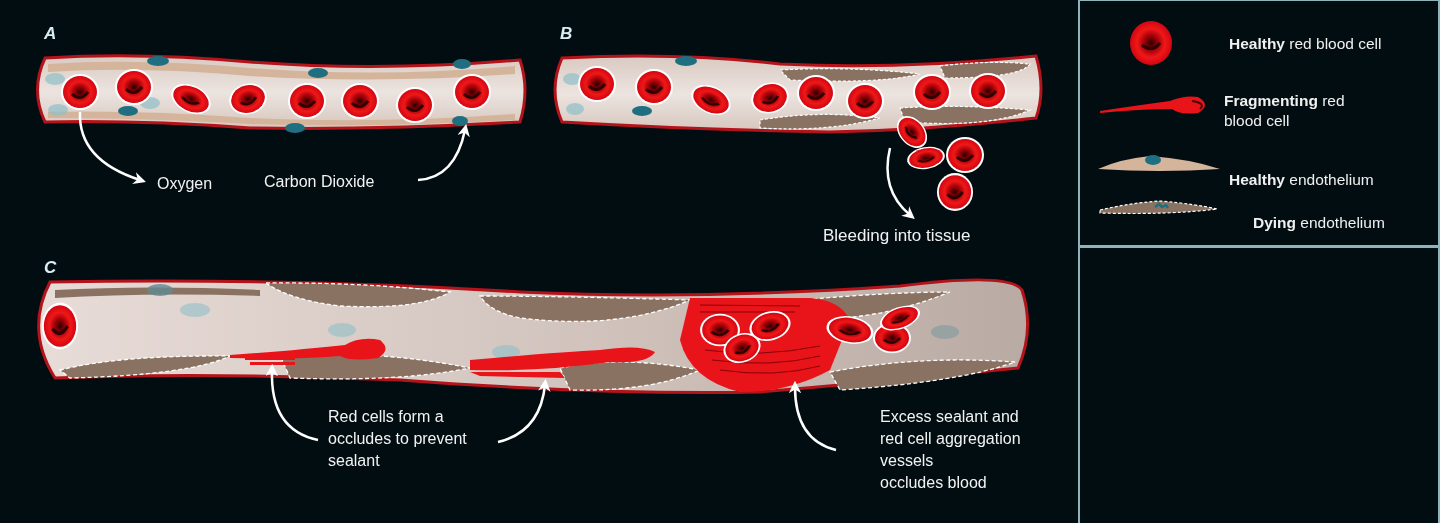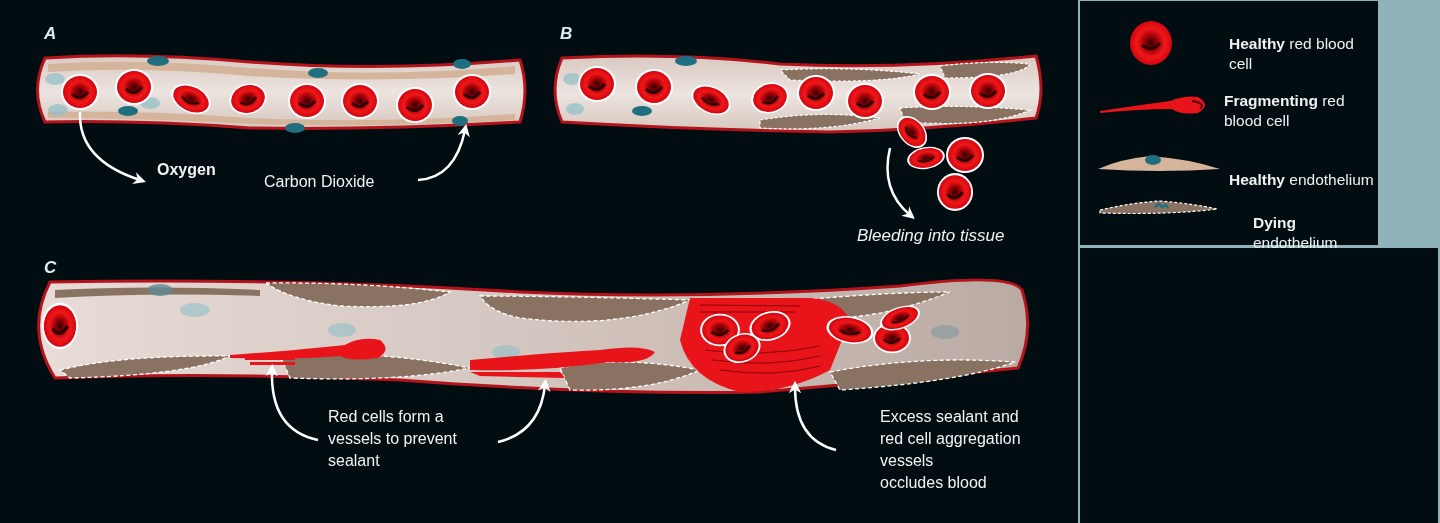--- a/index.html
+++ b/index.html
@@ -1,19 +1,19 @@
 <!DOCTYPE html>
 <html><head>
 <meta charset="utf-8">
 <style>
   html,body{margin:0;padding:0;background:#8fb3b8;}
   body{width:1440px;height:523px;position:relative;overflow:hidden;font-family:"Liberation Sans",sans-serif;}
   .panel{position:absolute;background:#020d11;}
   #main{left:0;top:0;width:1078px;height:523px;}
-  #legend{left:1080px;top:1px;width:298px;height:244px;}
+  #legend{left:1080px;top:1px;width:358px;height:244px;}
   #empty{left:1080px;top:248px;width:358px;height:275px;}
   svg{position:absolute;left:0;top:0;}
   .lbl{position:absolute;color:#f2f2f2;font-size:16px;line-height:22px;}
   .panel-letter{position:absolute;color:#d8eef2;font-weight:bold;font-style:italic;font-size:17px;}
   .legend-text{position:absolute;color:#f0f0f0;font-size:15.5px;line-height:20px;}
   .legend-text b{font-weight:bold;}
 </style>
 </head>
 <body>
 
@@ -165,27 +165,27 @@
     </g>
     <path d="M318,440 Q270,430 272,370" stroke="#fff" stroke-width="2.5" fill="none" marker-end="url(#arrow)"></path>
     <path d="M498,442 Q540,432 545,385" stroke="#fff" stroke-width="2.5" fill="none" marker-end="url(#arrow)"></path>
     <path d="M836,450 Q795,440 795,387" stroke="#fff" stroke-width="2.5" fill="none" marker-end="url(#arrow)"></path>
   </svg>
 
   <div class="panel-letter" style="left:44px;top:24px;">A</div>
   <div class="panel-letter" style="left:560px;top:24px;">B</div>
   <div class="panel-letter" style="left:44px;top:258px;">C</div>
 
-  <div class="lbl" style="left:157px;top:159px;font-weight:bold;">Oxygen</div>
+  <div class="lbl" style="left:157px;top:173px;">Oxygen</div>
   <div class="lbl" style="left:264px;top:171px;">Carbon Dioxide</div>
-  <div class="lbl" style="left:857px;top:225px;font-size:17px;font-style:italic;">Bleeding into tissue</div>
+  <div class="lbl" style="left:823px;top:225px;font-size:17px;">Bleeding into tissue</div>
 
   <div class="lbl" style="left:328px;top:406px;">
     <div>Red cells form a</div>
-    <div>vessels to prevent</div>
+    <div>occludes to prevent</div>
     <div>sealant</div>
   </div>
   <div class="lbl" style="left:880px;top:406px;">
     <div>Excess sealant and</div>
     <div>red cell aggregation</div>
     <div>vessels</div>
     <div>occludes blood</div>
   </div>
 </div>
 

